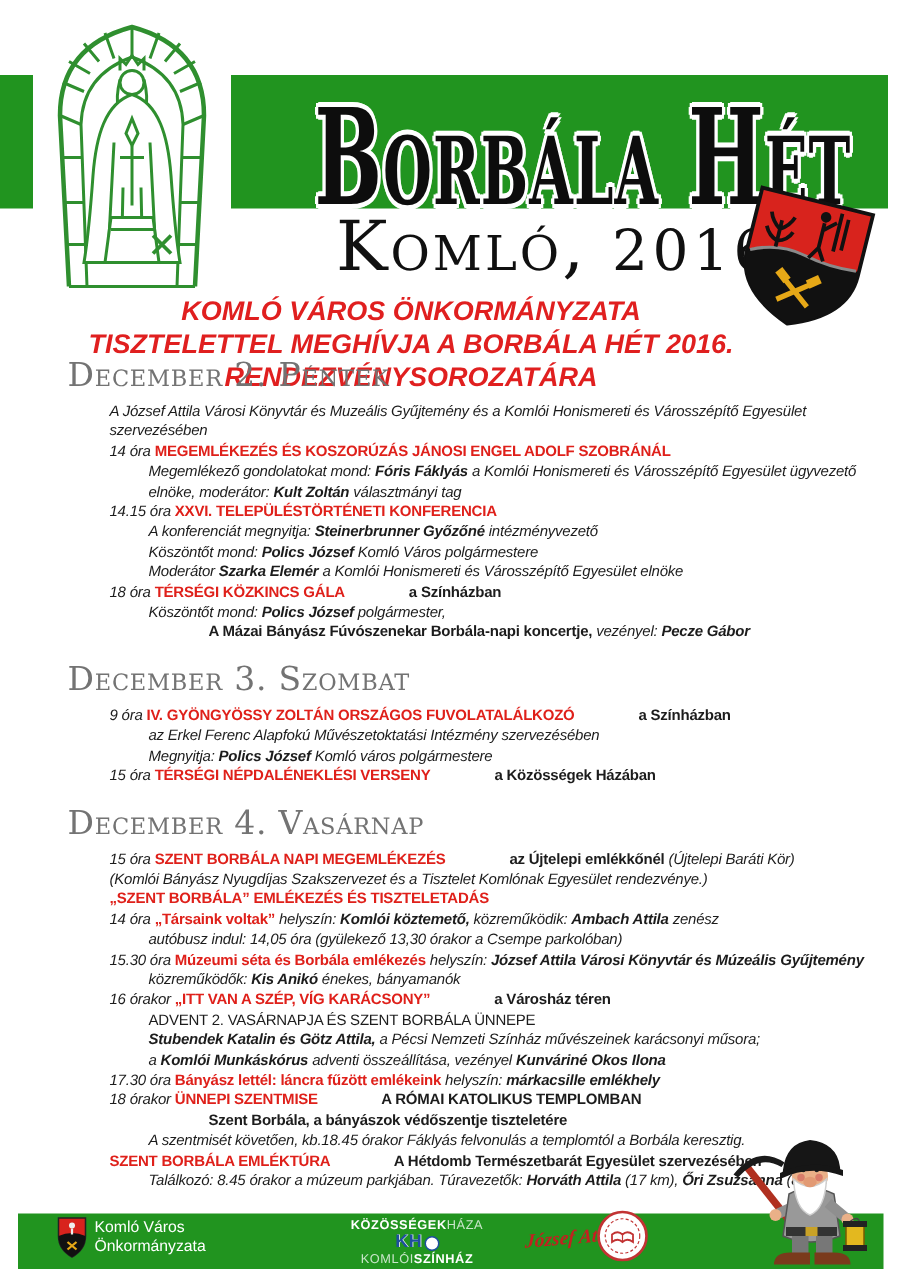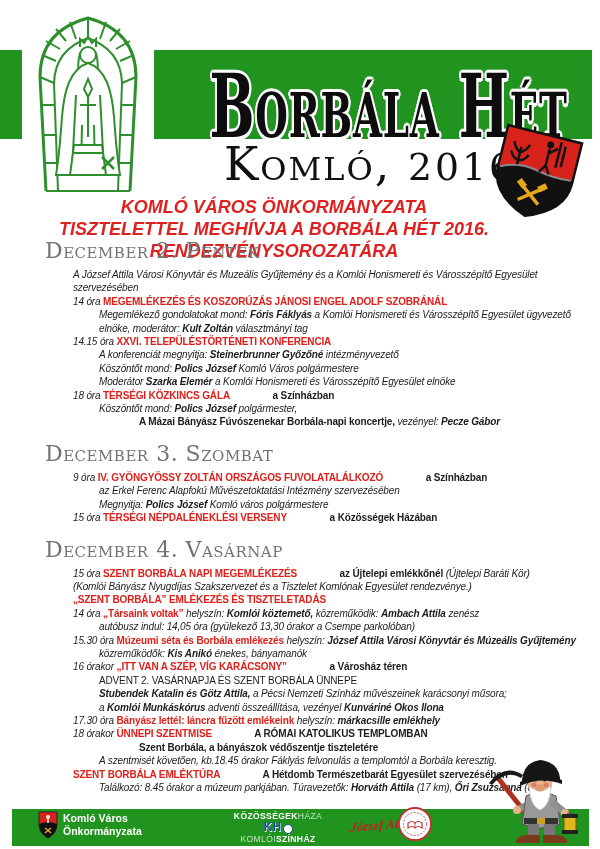--- a/index.html
+++ b/index.html
@@ -32,21 +32,21 @@
   .ind1{margin-left:73px;margin-right:14px;}
   .ind2{margin-left:99px;margin-right:14px;}
   .seg-i{font-style:italic;}
   .seg-bi{font-style:italic;font-weight:bold;}
   .seg-r{color:#df201a;font-weight:bold;}
   .seg-b{font-weight:bold;padding-left:40px;}
   .seg-u{}
   
   .footer-band{position:absolute;left:12px;top:809px;width:577px;height:37px;background:#21941f;}
   .muni-shield{position:absolute;left:38px;top:811px;width:20px;height:28px;}
-  .muni-name{position:absolute;left:63px;top:812px;color:#fff;font-weight:bold;
+  .muni-name{position:absolute;left:63px;top:812px;color:#fff;font-weight:normal;
              font-size:10.5px;line-height:13px;}
   .koz{position:absolute;left:218px;top:811px;width:120px;text-align:center;color:#fff;
        font-size:8.5px;line-height:10px;letter-spacing:0.4px;}
   .koz .lite{color:#c9e6c9;font-weight:normal;}
   .koz b{font-weight:bold;}
   .kh-row{height:13px;line-height:13px;}
   .kh-mark{color:#1d4f9e;font-weight:bold;font-size:12px;
            text-shadow:0.5px 0.5px 0 #fff;}
   .kh-globe{display:inline-block;width:8px;height:8px;border-radius:50%;
             background:#fff;border:1.5px solid #1d4f9e;vertical-align:middle;margin-left:1px;}

